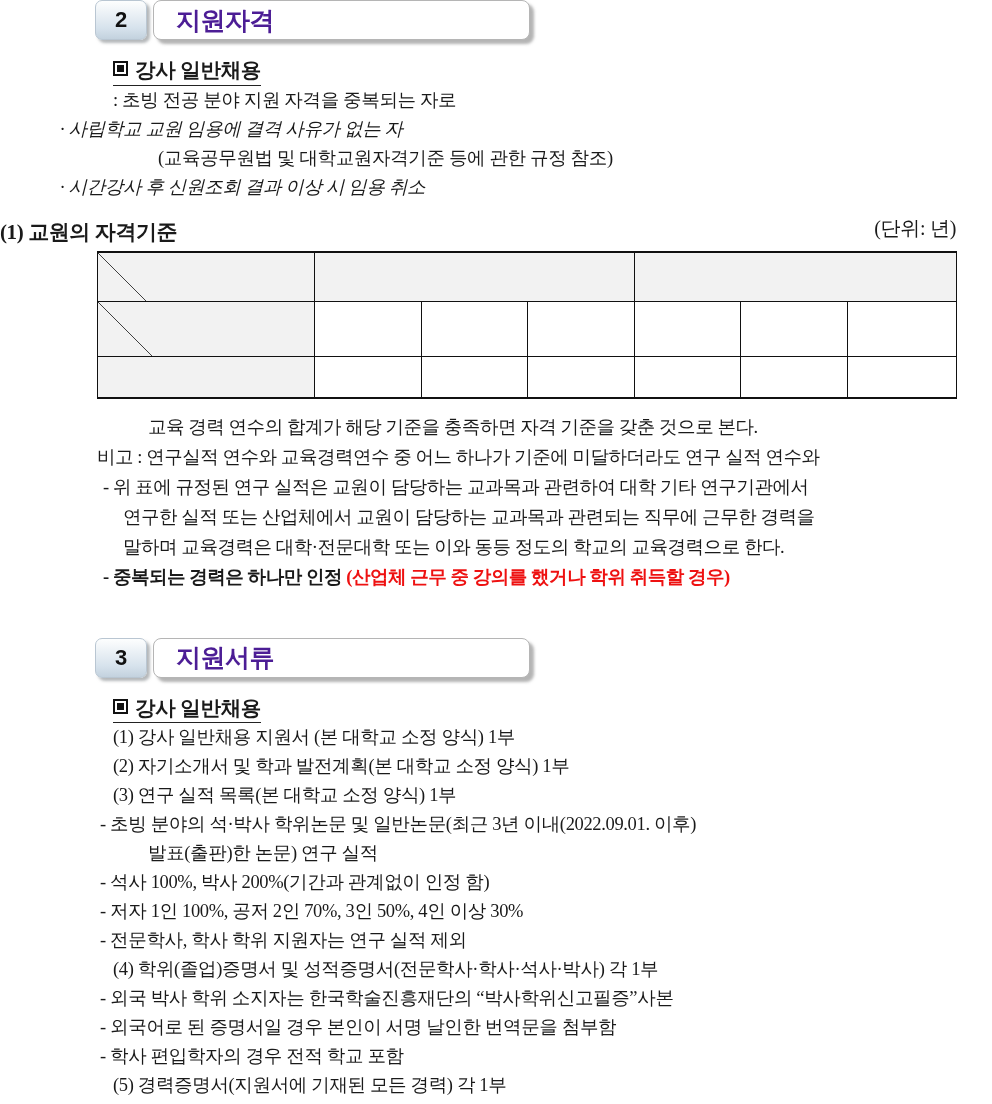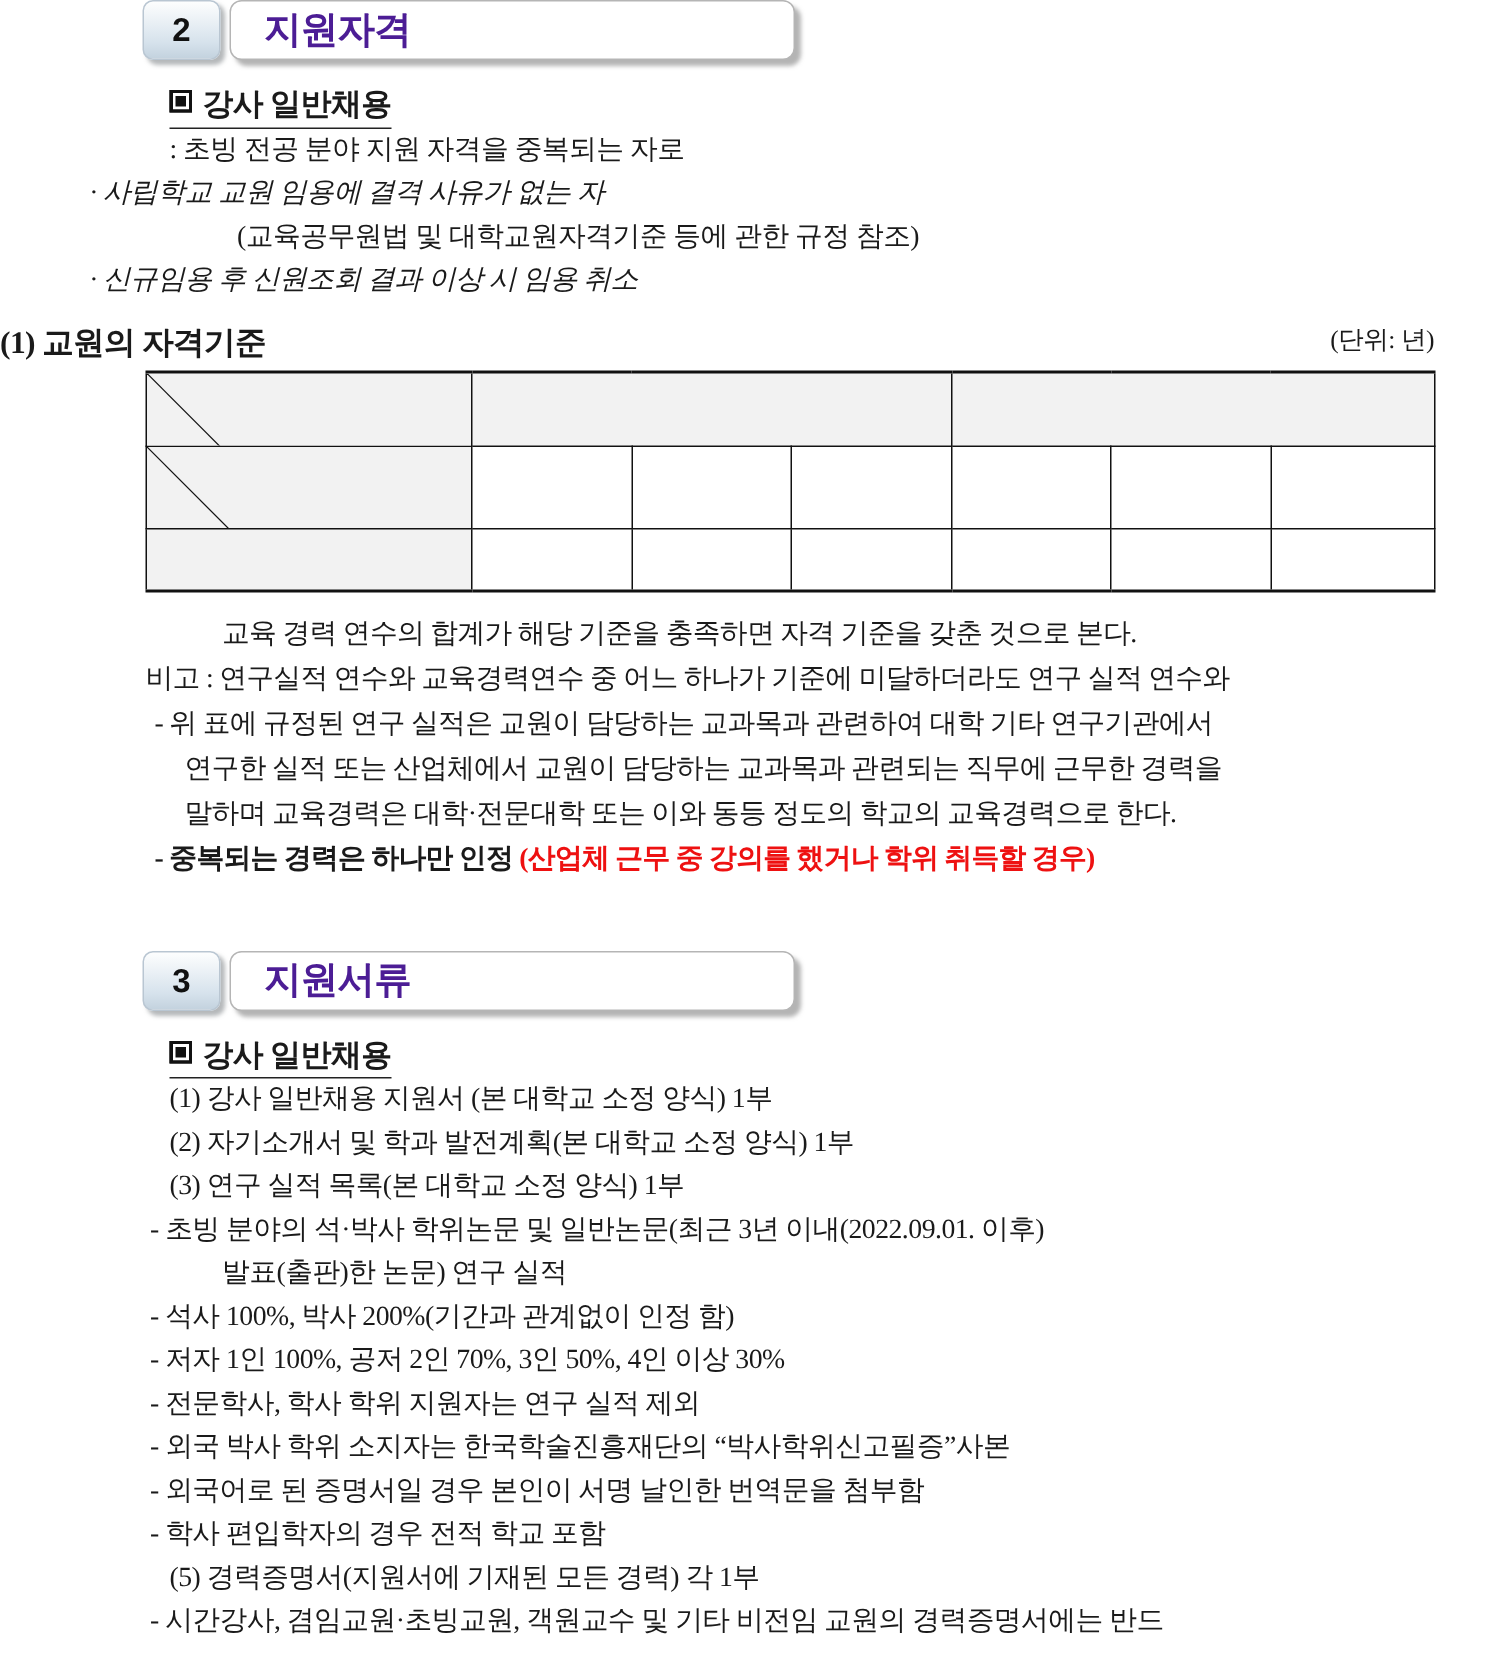--- a/index.html
+++ b/index.html
@@ -117,21 +117,21 @@
     padding-right: 36px;
   }
   .numtitle {
     font-size: 21px;
     font-weight: bold;
     letter-spacing: -0.4px;
     line-height: 1.1;
   }
   .unit-note {
     margin-left: auto;
-    font-size: 17px;
+    font-size: 20px;
     letter-spacing: -0.3px;
     padding-bottom: 2px;
   }
 
   
   .tbl-wrap { padding-left: 97px; padding-right: 35px; }
   table.qual {
     border-collapse: collapse;
     width: 100%;
     table-layout: fixed;
@@ -235,21 +235,21 @@
 
   <div>
     <div class="subhead">
       <span class="sq"></span><span>강사 일반채용</span>
     </div>
   </div>
 
   <div class="ln i1">: 초빙 전공 분야 지원 자격을 중복되는 자로</div>
   <div class="ln i2">· 사립학교 교원 임용에 결격 사유가 없는 자</div>
   <div class="ln i3">(교육공무원법 및 대학교원자격기준 등에 관한 규정 참조)</div>
-  <div class="ln i2">· 신규임용 후 신원조회 결과 이상 시 임용 취소</div>
+  <div class="ln i2">· 시간강사 후 신원조회 결과 이상 시 임용 취소</div>
 
   <div class="numtitle-row">
     <span class="numtitle">(1) 교원의 자격기준</span>
     <span class="unit-note">(단위: 년)</span>
   </div>
 
   <div class="tbl-wrap">
     <table class="qual">
       <colgroup>
         <col style="width:25.3%">
@@ -345,19 +345,20 @@
   </div>
 
   <div class="ln i1">(1) 강사 일반채용 지원서 (본 대학교 소정 양식) 1부</div>
   <div class="ln i1">(2) 자기소개서 및 학과 발전계획(본 대학교 소정 양식) 1부</div>
   <div class="ln i1">(3) 연구 실적 목록(본 대학교 소정 양식) 1부</div>
   <div class="ln i4">- 초빙 분야의 석·박사 학위논문 및 일반논문(최근 3년 이내(2022.09.01. 이후)</div>
   <div class="ln i5">발표(출판)한 논문) 연구 실적</div>
   <div class="ln i4">- 석사 100%, 박사 200%(기간과 관계없이 인정 함)</div>
   <div class="ln i4">- 저자 1인 100%, 공저 2인 70%, 3인 50%, 4인 이상 30%</div>
   <div class="ln i4">- 전문학사, 학사 학위 지원자는 연구 실적 제외</div>
+  <div class="ln i1">(4) 학위(졸업)증명서 및 성적증명서(전문학사·학사·석사·박사) 각 1부</div>
   <div class="ln i4">- 외국 박사 학위 소지자는 한국학술진흥재단의 “박사학위신고필증”사본</div>
   <div class="ln i4">- 외국어로 된 증명서일 경우 본인이 서명 날인한 번역문을 첨부함</div>
   <div class="ln i4">- 학사 편입학자의 경우 전적 학교 포함</div>
   <div class="ln i1">(5) 경력증명서(지원서에 기재된 모든 경력) 각 1부</div>
   <div class="ln i4">- 시간강사, 겸임교원·초빙교원, 객원교수 및 기타 비전임 교원의 경력증명서에는 반드</div>
 
 </div>
 
 </body></html>

